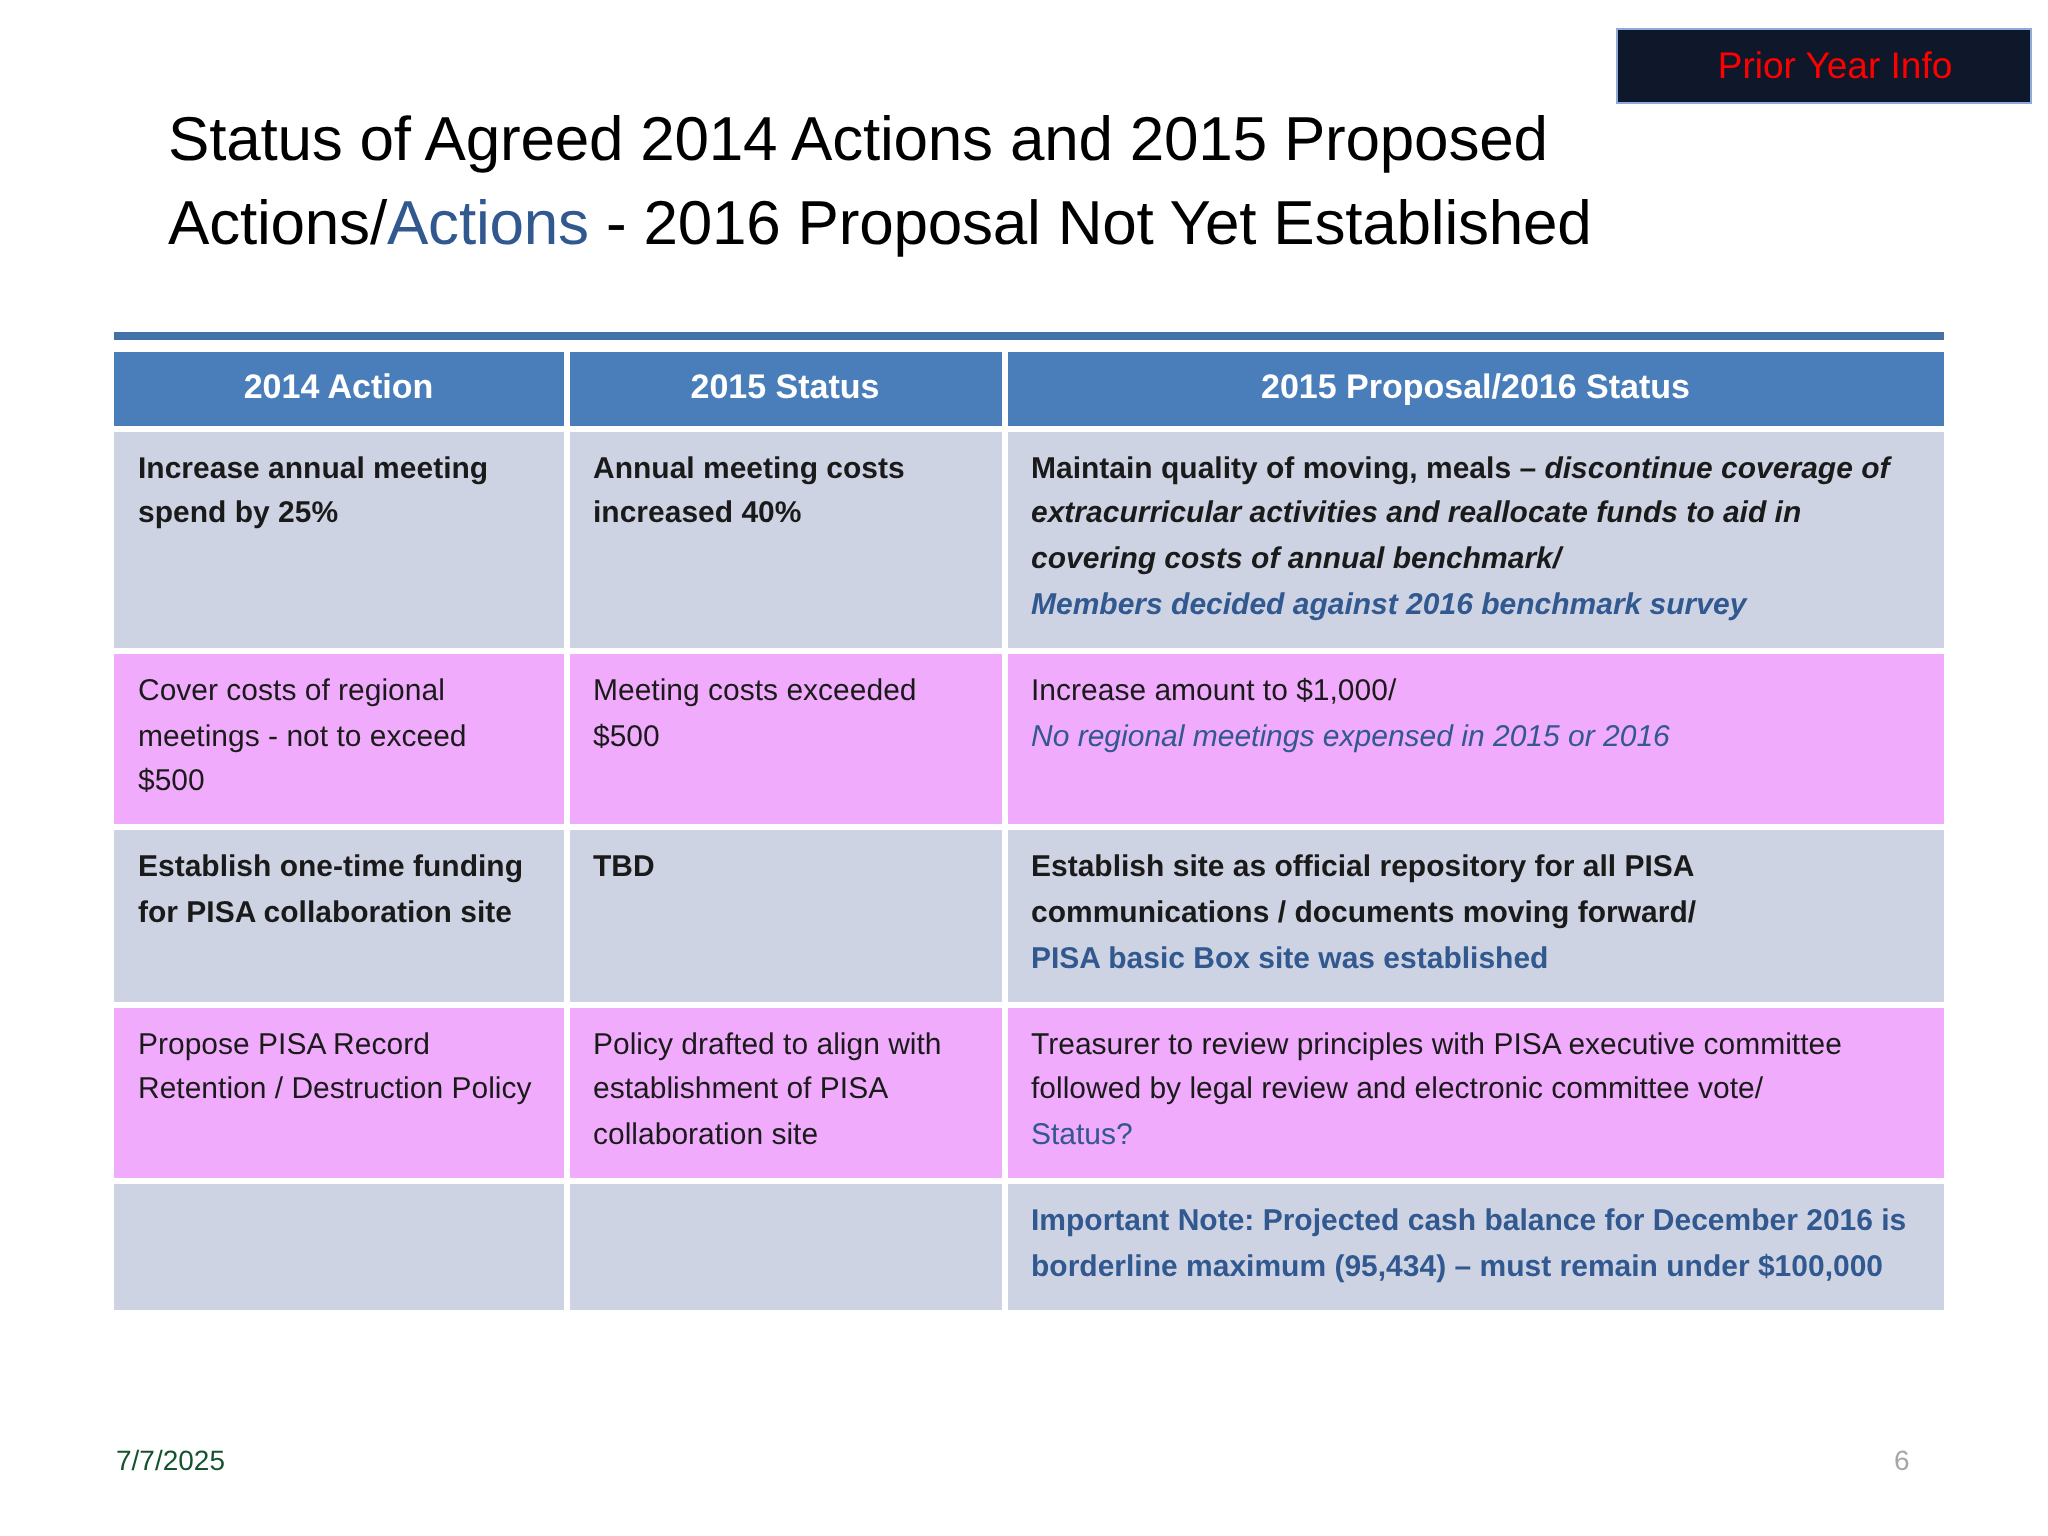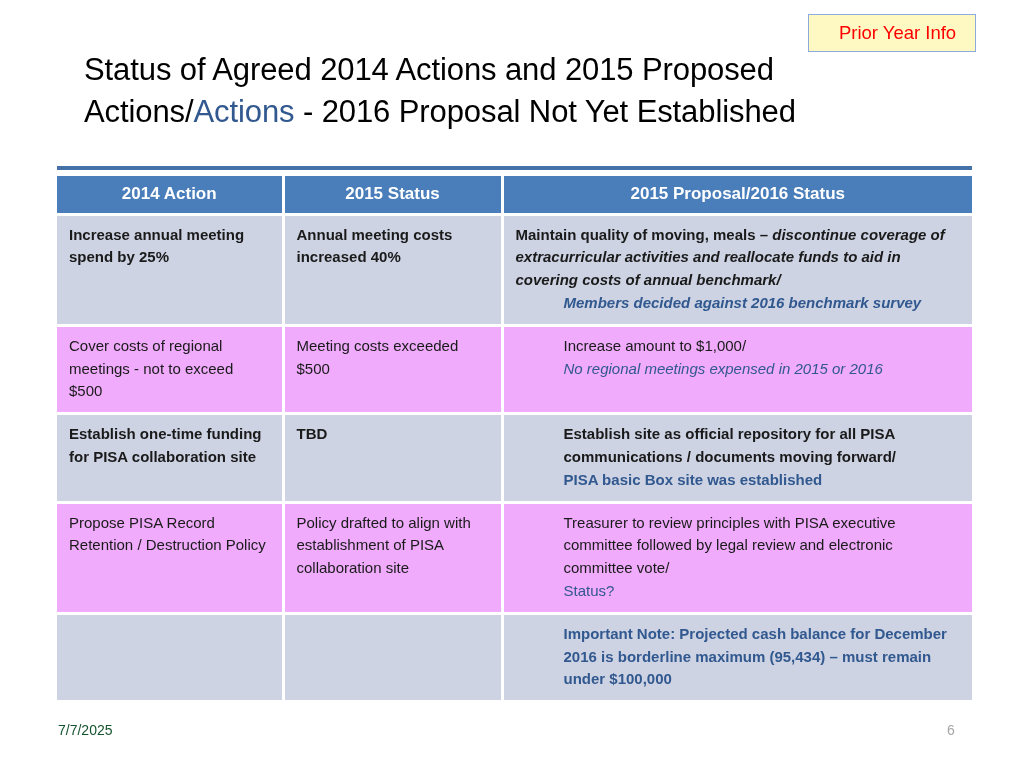--- a/index.html
+++ b/index.html
@@ -14,25 +14,25 @@
     color: #000000;
     overflow: hidden;
     position: relative;
   }
 
   
   .prior-year-box {
     position: absolute;
     left: 808px;
     top: 14px;
-    width: 168px;
+    width: 208px;
     height: 38px;
     box-sizing: border-box;
     border: 1px solid #8FAADC;
-    background: #fef9c3;
+    background: #0f172a;
     display: flex;
     align-items: center;
     justify-content: center;
     padding-left: 11px;
   }
   .prior-year-label {
     color: #FF0000;
     font-size: 18.5px;
     line-height: 1;
     white-space: nowrap;
@@ -106,21 +106,21 @@
   }
   table.status-table td:last-child { border-right: none; }
 
   tr.band-dark td { background: #CDD3E3; font-weight: bold; }
   tr.band-light td { background: #f0abfc; }
 
   .ital { font-style: italic; }
   .blue { color: #31588F; }
   .blue-ital { color: #31588F; font-style: italic; }
 
-  .cell-line { display: block; margin-left: 48px; }
+  .cell-line { display: block; }
 
   
   .footer-date {
     position: absolute;
     left: 58px;
     top: 722px;
     font-size: 14px;
     color: #14532d;
   }
   .footer-page {

